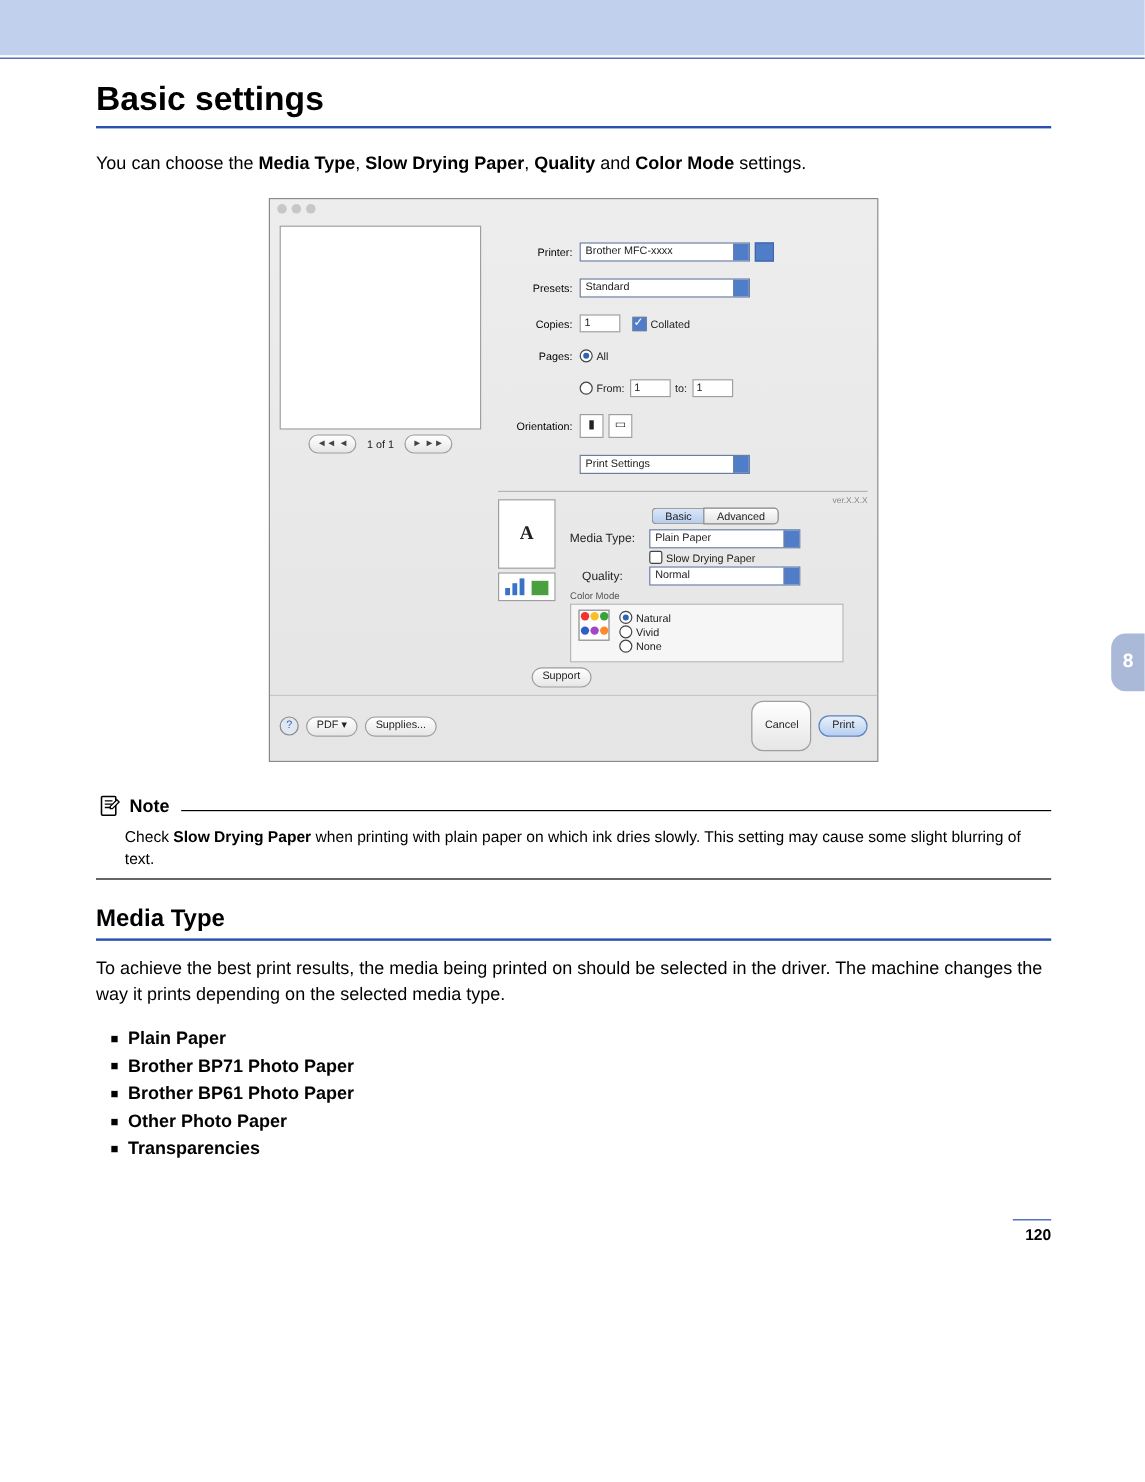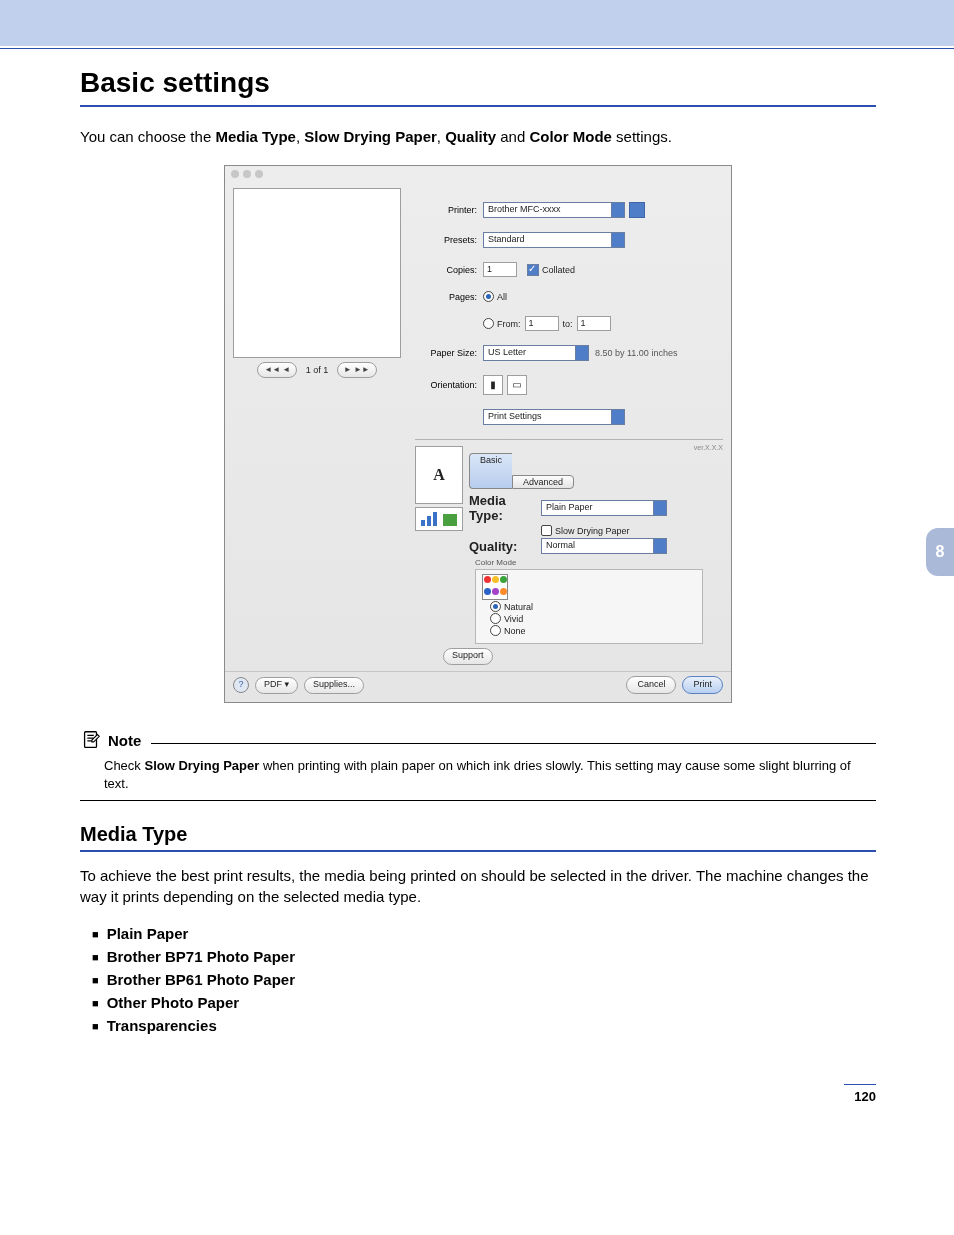--- a/index.html
+++ b/index.html
@@ -32,41 +32,41 @@
   .chk{display:inline-block;width:10px;height:10px;border:1px solid #6a7ea2;background:#4f7dc8;margin-right:3px;position:relative;}
   .chk::after{content:"✓";position:absolute;top:-2px;left:0;font-size:10px;color:#fff;}
   .rad{display:inline-block;width:9px;height:9px;border:1px solid #444;border-radius:50%;margin-right:3px;background:#fff;position:relative;}
   .rad.on::after{content:"";position:absolute;top:2px;left:2px;width:5px;height:5px;border-radius:50%;background:#2a63b7;}
   .orient-btn{display:inline-block;width:18px;height:18px;border:1px solid #9e9e9e;background:#fff;margin-right:4px;text-align:center;line-height:17px;font-size:10px;}
   .sheet{border-top:1px solid #b4b4b4;margin-top:6px;padding-top:6px;display:flex;}
   .sheet-left{width:54px;}
   .thumb{width:46px;height:56px;border:1px solid #9e9e9e;background:#fff;margin-bottom:3px;display:flex;align-items:center;justify-content:center;font-size:16px;font-weight:700;font-family:"Times New Roman",serif;}
   .thumb svg{display:block;}
   .sheet-right{flex:1;}
-  .tabs{display:flex;margin-bottom:4px;}
+  .tabs{display:flex;justify-content:center;margin-bottom:4px;}
   .tab{border:1px solid #888;padding:1px 10px;font-size:9px;background:linear-gradient(#fdfdfd,#e4e4e4);}
   .tab.active{background:linear-gradient(#d9e6f7,#b7cdee);}
   .tab:first-child{border-radius:4px 0 0 4px;border-right:none;}
-  .tab:last-child{border-radius:0 4px 4px 0;margin-top:22px;}
+  .tab:last-child{border-radius:0 4px 4px 0;}
   .ver-lbl{font-size:7px;color:#888;text-align:right;margin-top:-2px;margin-bottom:2px;}
   .opt-row{display:flex;align-items:center;margin:2px 0;}
-  .opt-row .lbl2{width:66px;text-align:left;margin-right:6px;font-size:13px;font-weight:bold;}
+  .opt-row .lbl2{width:66px;text-align:center;margin-right:6px;font-size:10px;}
   .fieldset-lbl{font-size:8px;color:#555;margin:4px 0 2px 6px;}
-  .cm-box{border:1px solid #b7b7b7;background:#f6f6f6;padding:4px 6px 6px 6px;margin:0 20px 0 6px;display:flex;flex-direction:column;}
+  .cm-box{border:1px solid #b7b7b7;background:#f6f6f6;padding:4px 6px 6px 6px;margin:0 20px 0 6px;display:flex;}
   .swatch{width:24px;height:24px;border:1px solid #888;background:#fff;display:flex;flex-wrap:wrap;}
   .swatch span{width:7px;height:7px;border-radius:50%;margin:.5px;}
   .cm-opts{margin-left:8px;font-size:9px;}
   .cm-opts .row2{display:flex;align-items:center;margin:1px 0;}
   .dlg-foot{display:flex;align-items:center;padding:4px 8px 8px 8px;}
   .foot-left{display:flex;align-items:center;gap:6px;}
   .help{display:inline-block;width:14px;height:14px;border:1px solid #888;border-radius:50%;background:#dfe7f3;color:#3a5fa9;text-align:center;line-height:13px;font-size:9px;}
   .small-pill{display:inline-block;border:1px solid #9e9e9e;border-radius:9px;background:linear-gradient(#ffffff,#e6e6e6);padding:0 8px;height:15px;line-height:13px;font-size:9px;}
   .foot-spacer{flex:1;}
   .btn-aqua{display:inline-block;border:1px solid #5a82c2;border-radius:10px;padding:0 10px;height:16px;line-height:15px;font-size:9px;background:linear-gradient(#e9f0fb,#b8cff0);margin-left:6px;}
-  .btn-cancel{display:inline-block;border:1px solid #9e9e9e;border-radius:10px;padding:0 10px;height:16px;line-height:15px;font-size:9px;background:linear-gradient(#fff,#e6e6e6);}
+  .btn-cancel{display:inline-block;border:1px solid #9e9e9e;border-radius:10px;padding:12px 10px;height:16px;line-height:15px;font-size:9px;background:linear-gradient(#fff,#e6e6e6);}
   .support-row{padding:0 0 6px 8px;}
 
   .note-wrap{margin:0 0 22px 0;}
   .note-head{display:flex;align-items:center;}
   .note-icon{width:22px;height:22px;margin-right:6px;}
   .note-title{font-weight:700;font-size:15px;}
   .note-rule{flex:1;height:0;margin-left:10px;border-top:1px solid #000;position:relative;top:3px;}
   .note-body{font-size:13px;line-height:1.35;margin:6px 0 8px 24px;}
   .note-end{height:0;border-top:1px solid #000;}
 
@@ -131,25 +131,20 @@
             <span>All</span>
           </div>
           <div class="row">
             <span class="lbl"></span>
             <span class="rad"></span>
             <span>From:</span>
             <span style="width:4px;"></span>
             <span class="txt">1</span>
             <span style="margin:0 4px;">to:</span>
             <span class="txt">1</span>
-          </div>
-          <div class="row">
-            <span class="lbl">Paper Size:</span>
-            <span class="combo blue-end" style="width:84px;">US Letter</span>
-            <span style="margin-left:6px;color:#555;">8.50 by 11.00 inches</span>
           </div>
           <div class="row">
             <span class="lbl">Orientation:</span>
             <span class="orient-btn">▮</span>
             <span class="orient-btn">▭</span>
           </div>
           <div class="row" style="margin-top:4px;">
             <span class="lbl"></span>
             <span class="combo blue-end" style="width:120px;">Print Settings</span>
           </div>

